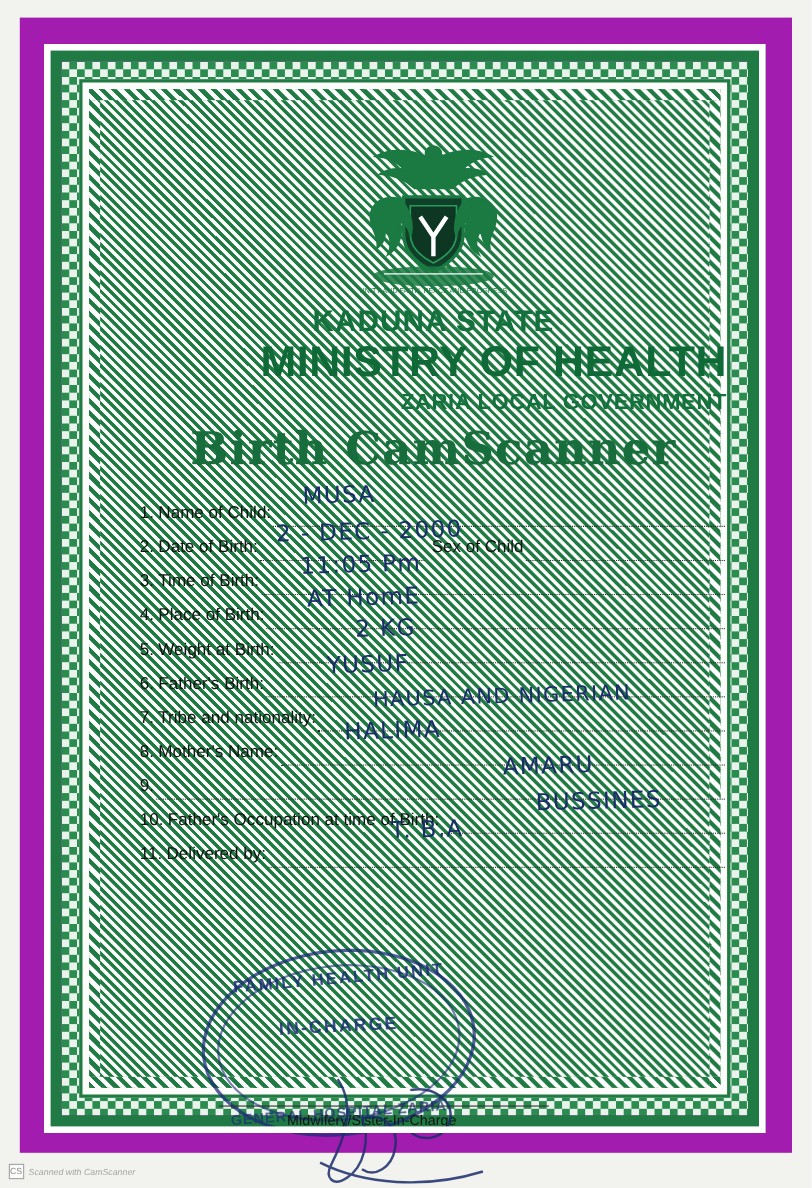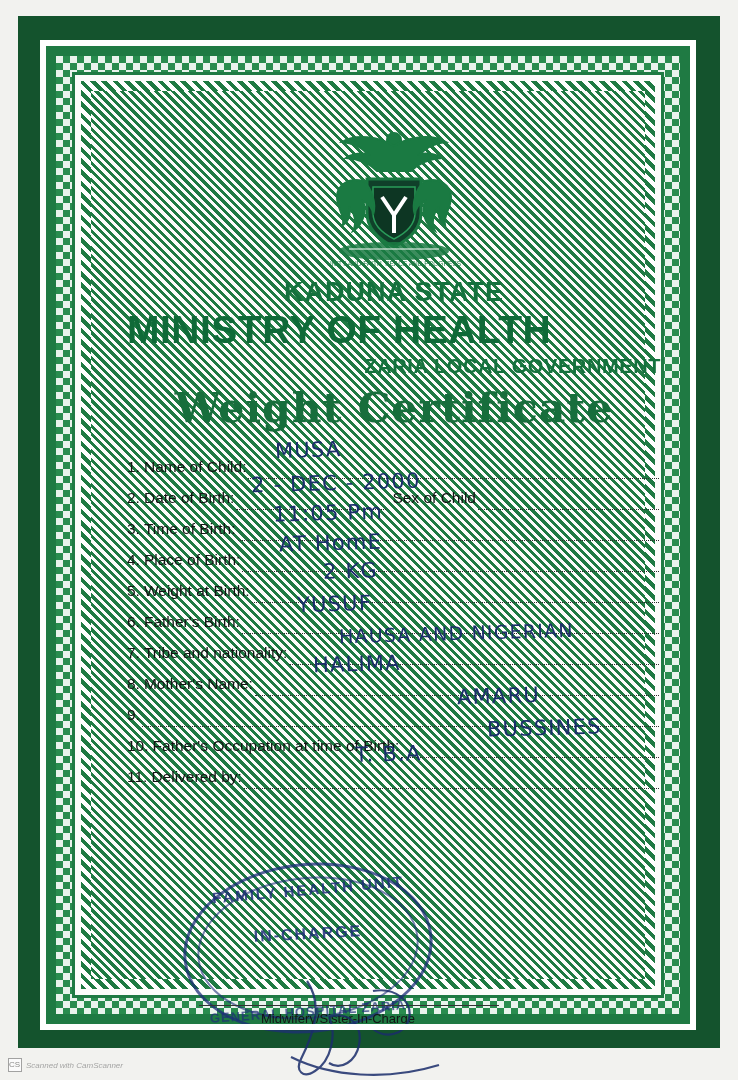--- a/index.html
+++ b/index.html
@@ -14,21 +14,21 @@
     height: 1080px;
     background: #f2f2ef;
     overflow: hidden;
   }
 
   
   .paper {
     position: absolute;
     left: 18px; top: 16px;
     width: 702px; height: 1032px;
-    background: #14532d;
+    background: #a21caf;
   }
 
   
   .frame-outer {
     position: absolute;
     left: 22px; top: 24px;
     width: 656px; height: 990px;
     border: 16px solid #1f7a43;
     background:
       repeating-conic-gradient(#2a8c4f 0% 25%, #e9f3ec 0% 50%) 0 0/14px 14px;
@@ -74,21 +74,21 @@
   
   .h-state {
     text-align: center;
     font-weight: bold;
     font-size: 27px;
     letter-spacing: 1px;
     color: #14713d;
     margin: 2px 0 2px 0;
   }
   .h-ministry {
-    text-align: left;
+    text-align: right;
     font-weight: bold;
     font-size: 39px;
     letter-spacing: 0.5px;
     color: #0f6a38;
     line-height: 1.05;
     margin: 0 0 4px 0;
   }
   .h-lga {
     text-align: right;
     font-weight: bold;
@@ -257,21 +257,21 @@
                 <ellipse cx="95" cy="130" rx="54" ry="8" fill="#1a7a42" opacity="0.85"></ellipse>
                 <path d="M50 128 l90 0" stroke="#ffffff" stroke-width="1"></path>
               </g>
               <text x="95" y="145" text-anchor="middle" font-size="6.5" fill="#1a7a42" font-family="Liberation Sans, sans-serif">UNITY AND FAITH, PEACE AND PROGRESS</text>
             </svg>
           </div>
 
           <div class="h-state">KADUNA STATE</div>
           <div class="h-ministry">MINISTRY OF HEALTH</div>
           <div class="h-lga">ZARIA LOCAL GOVERNMENT</div>
-          <div class="h-title">Weight Certificate</div>
+          <div class="h-title">Birth CamScanner</div>
 
           <div class="fields">
 
             <div class="row">
               <span class="lbl">1.</span>
               <span class="lbl" style="padding-left:4px">Name of Child:</span>
               <span class="dots"></span>
               <span class="hw" style="left:148px; top:-10px;">MUSA</span>
             </div>
 

